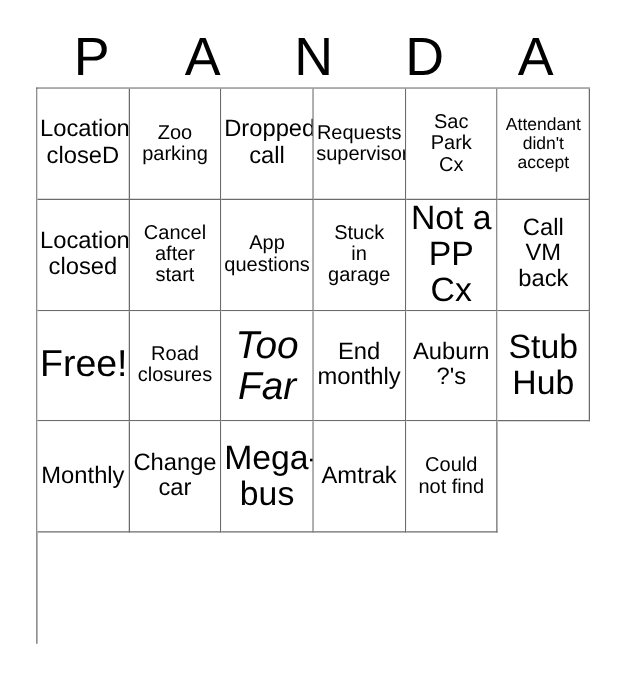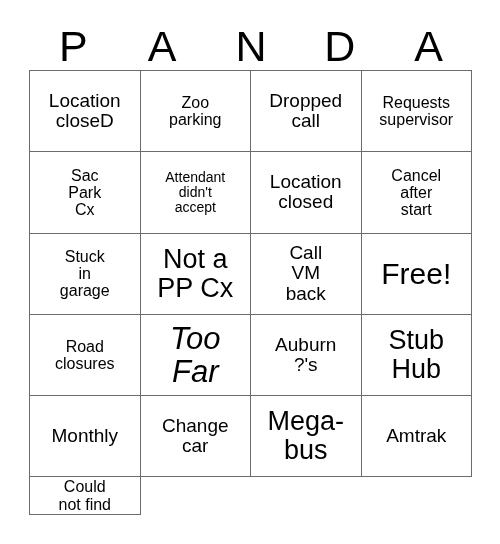--- a/index.html
+++ b/index.html
@@ -41,21 +41,21 @@
   .grid {
     position: absolute;
     left: 29px;
     top: 70px;
     width: 443px;
     height: 445px;
     border-top: 1px solid #6b6b6b;
     border-left: 1px solid #6b6b6b;
     box-sizing: border-box;
     display: grid;
-    grid-template-columns: repeat(4, 1fr);
+    grid-template-columns: repeat(6, 1fr);
     grid-template-rows: repeat(5, 1fr);
     background: #ffffff;
   }
   .cell {
     border-right: 1px solid #6b6b6b;
     border-bottom: 1px solid #6b6b6b;
     box-sizing: border-box;
     display: flex;
     align-items: center;
     justify-content: center;
@@ -122,20 +122,24 @@
       </div>
       <div class="cell fs-m">
         <span class="cell-text">Location
 closed</span>
       </div>
       <div class="cell fs-l">
         <span class="cell-text">Cancel
 after
 start</span>
       </div>
+      <div class="cell fs-s">
+        <span class="cell-text">App
+questions</span>
+      </div>
       <div class="cell fs-l">
         <span class="cell-text">Stuck
 in
 garage</span>
       </div>
       <div class="cell fs-xl">
         <span class="cell-text">Not a
 PP Cx</span>
       </div>
       <div class="cell fs-m">
@@ -146,20 +150,24 @@
       <div class="cell fs-free">
         <span class="cell-text">Free!</span>
       </div>
       <div class="cell fs-s">
         <span class="cell-text">Road
 closures</span>
       </div>
       <div class="cell fs-xxl">
         <span class="cell-text">Too
 Far</span>
+      </div>
+      <div class="cell fs-m">
+        <span class="cell-text">End
+monthly</span>
       </div>
       <div class="cell fs-m">
         <span class="cell-text">Auburn
 ?'s</span>
       </div>
       <div class="cell fs-xl">
         <span class="cell-text">Stub
 Hub</span>
       </div>
       <div class="cell fs-m">

